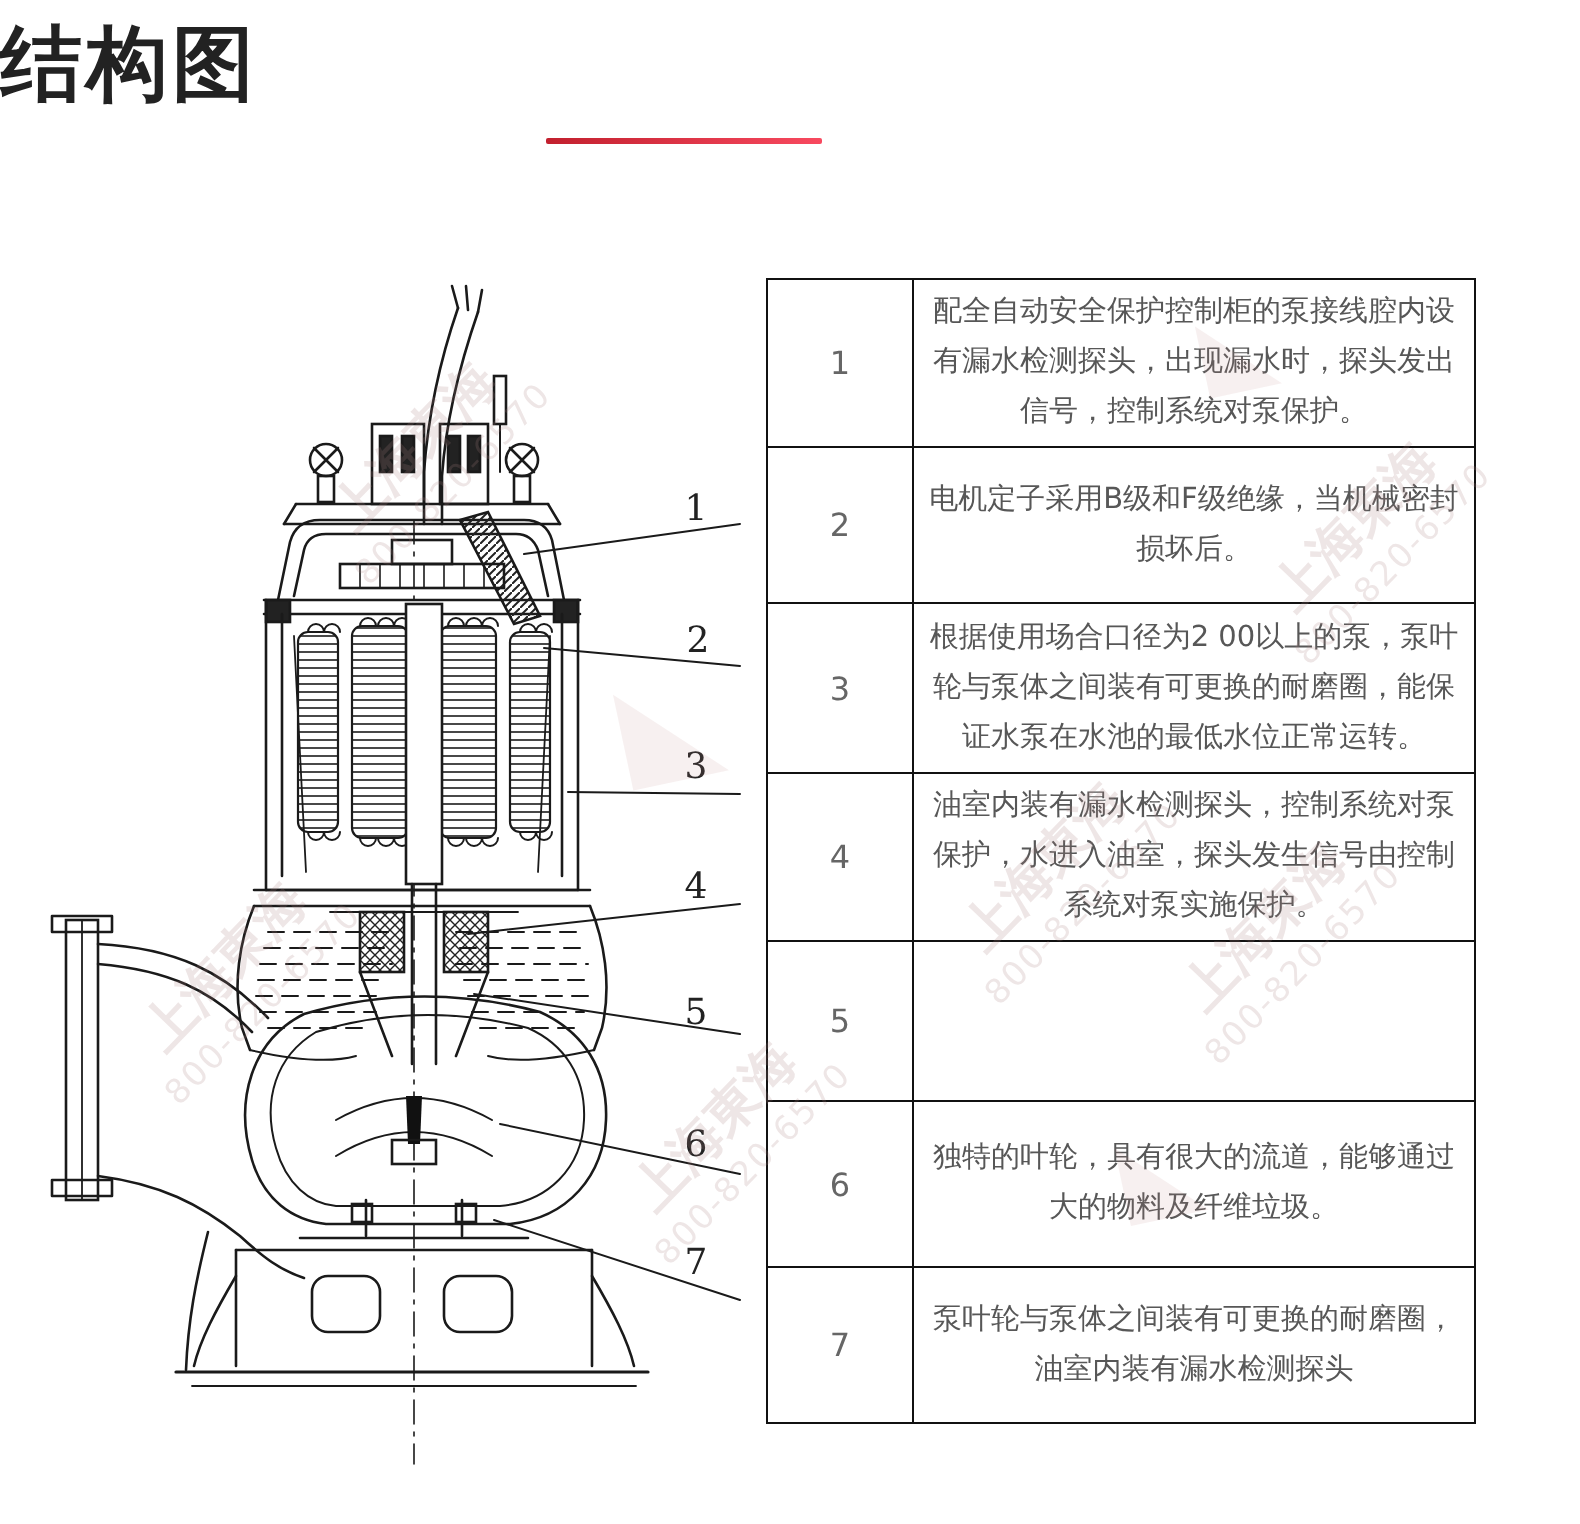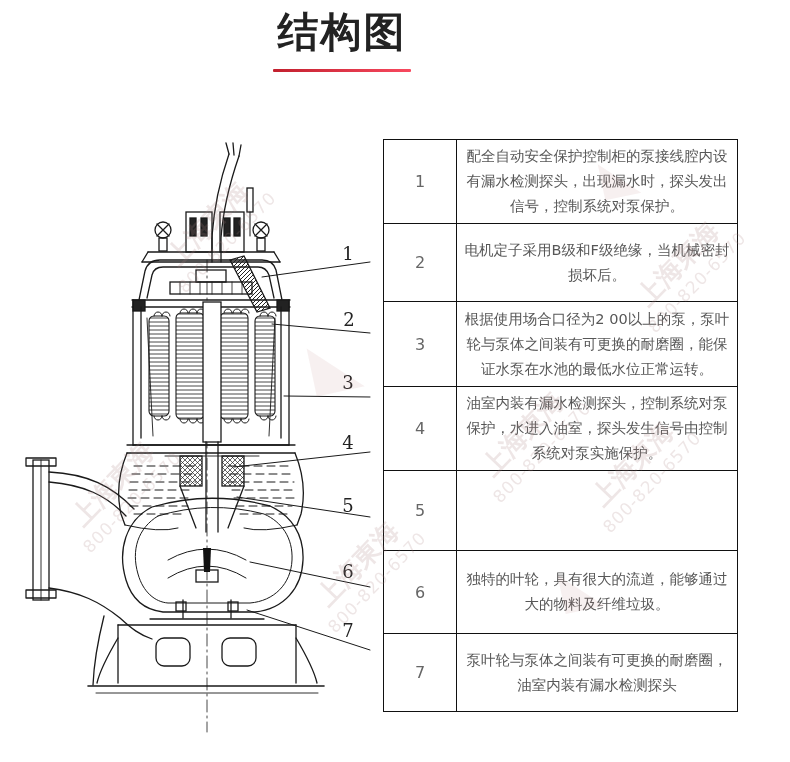--- a/index.html
+++ b/index.html
@@ -2,21 +2,21 @@
 <html><head>
 <meta charset="utf-8">
 <style>
   html,body{margin:0;padding:0;}
   body{
     width:790px;height:762px;position:relative;background:#ffffff;
     font-family:"DejaVu Sans","Liberation Sans",sans-serif;
     overflow:hidden;
   }
   
-  .page-header{position:absolute;left:0;top:0;width:684px;text-align:center;}
+  .page-header{position:absolute;left:0;top:0;width:684px;text-align:left;}
   .page-title{
     margin-top:10px;font-size:41px;font-weight:bold;color:#222222;
     letter-spacing:2px;line-height:1.1;
   }
   .title-underline{
     width:138px;height:3px;margin:14px auto 0;
     background:linear-gradient(to right,#c2202e,#f8495f);
     border-radius:1px;
   }
   

